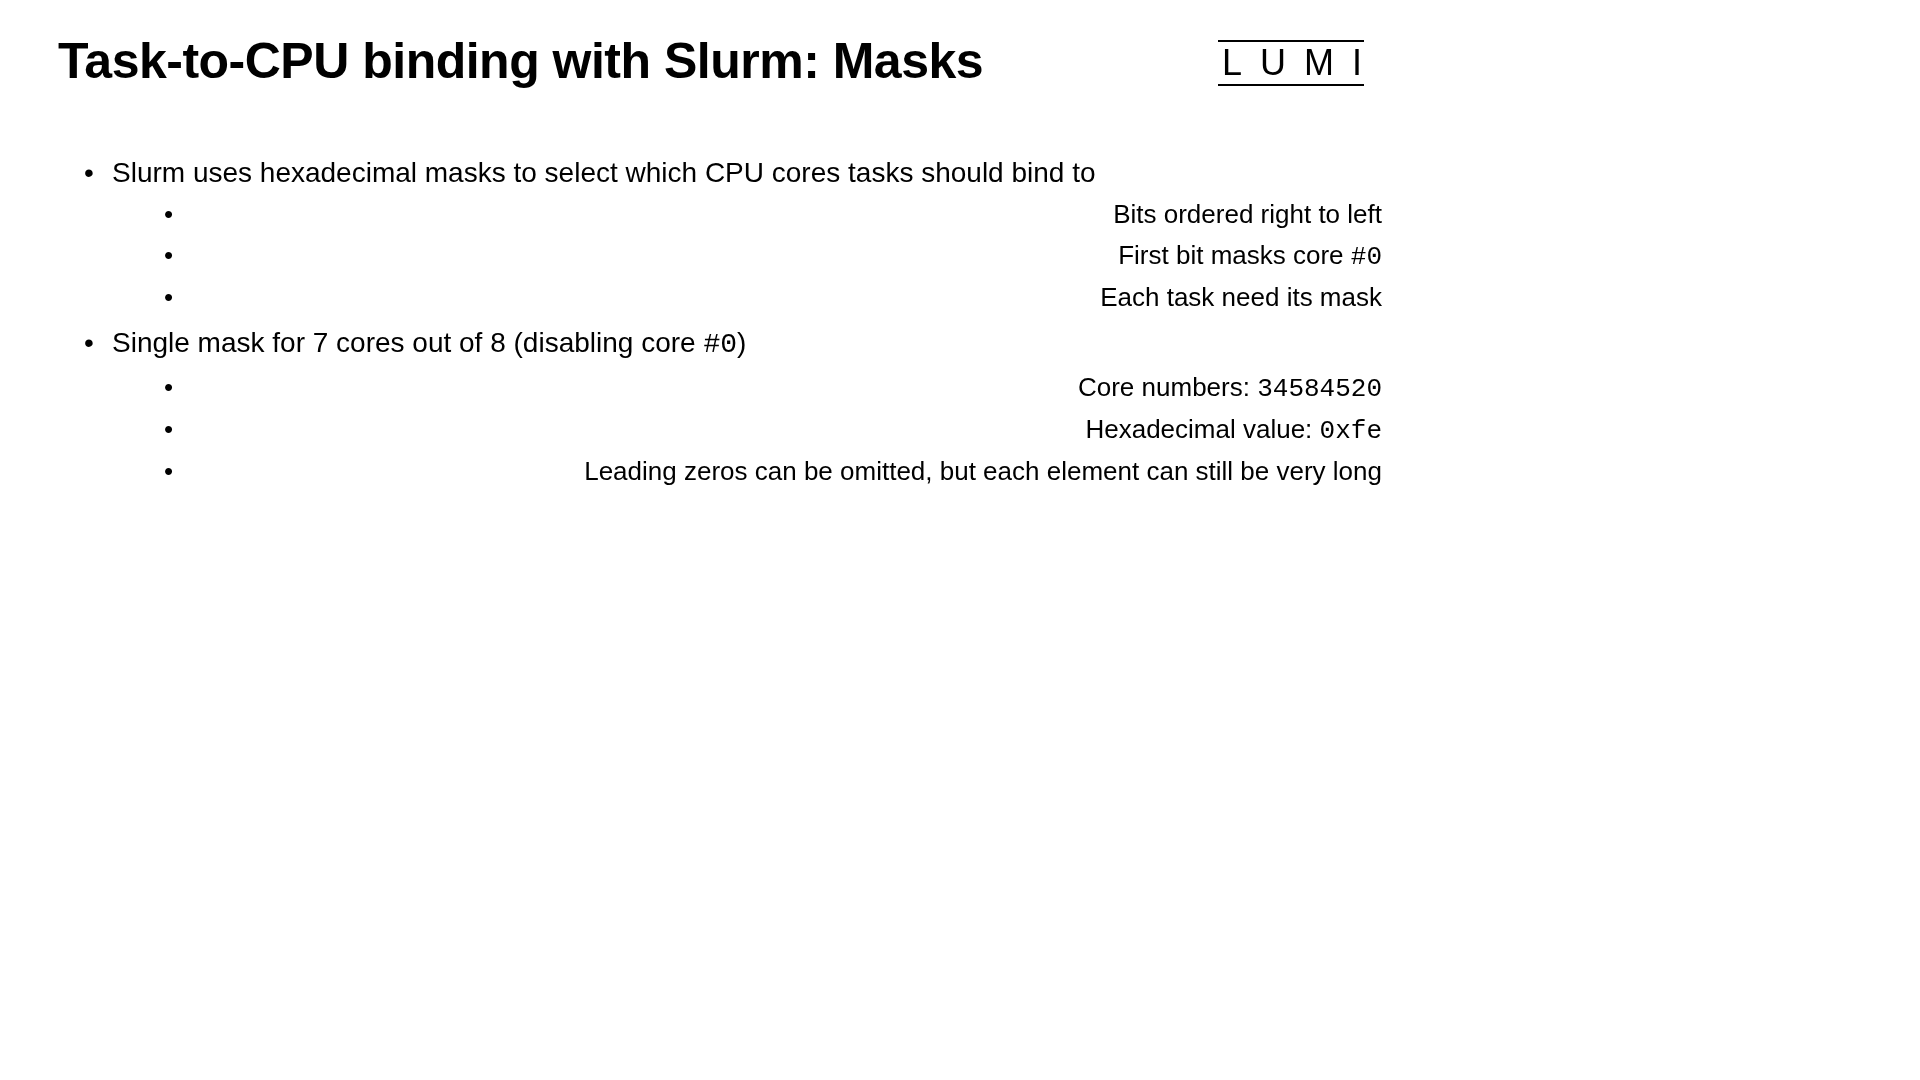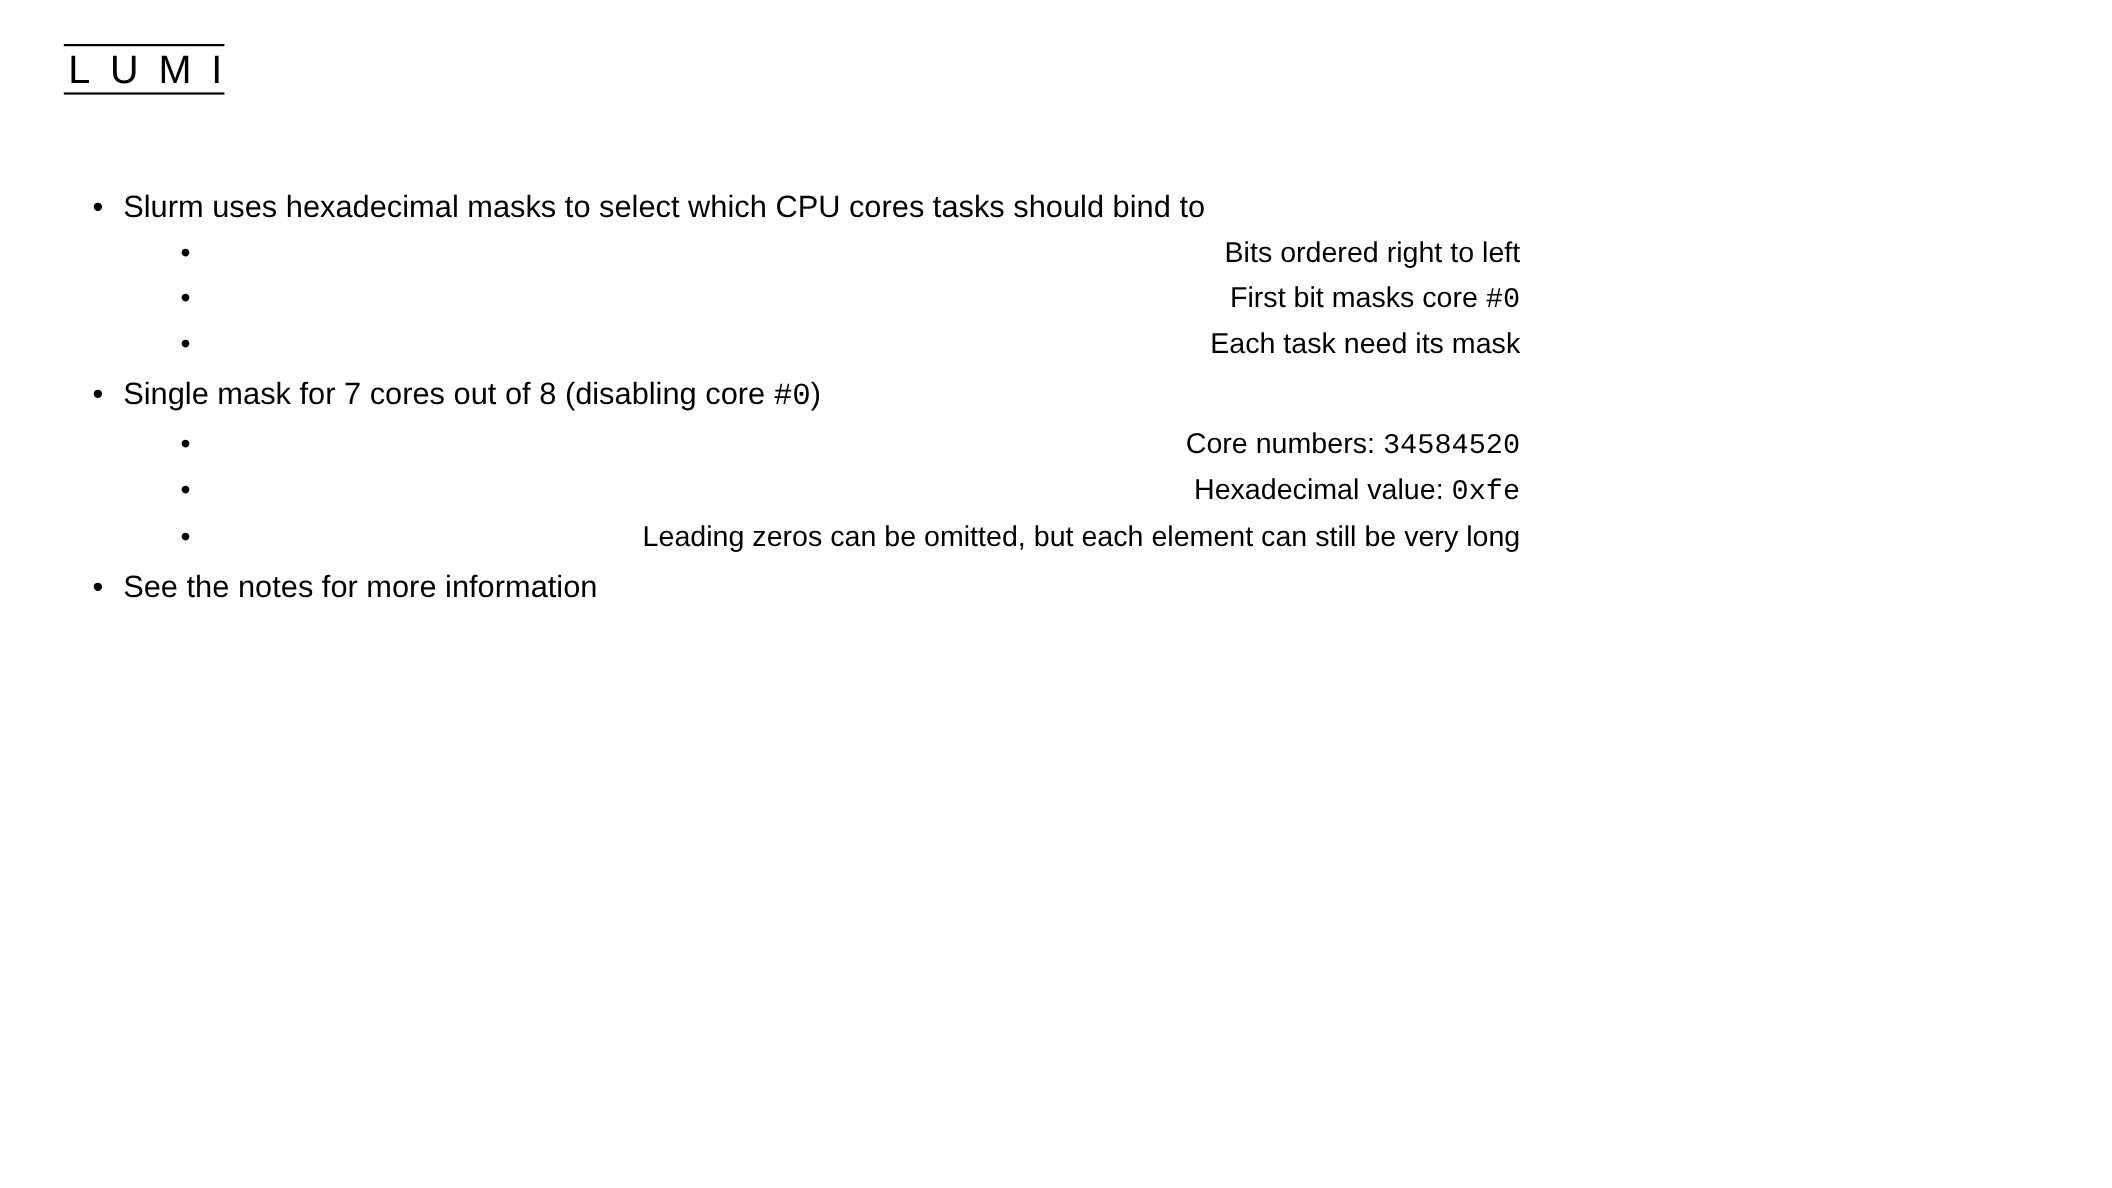--- a/index.html
+++ b/index.html
@@ -45,21 +45,21 @@
     position: absolute;
     left: 0;
     right: 16px; 
     height: 2px;
     background: #000;
   }
   .logo::before { top: 0; }
   .logo::after  { bottom: 0; }
 
   .body {
-    margin-top: 80px;
+    margin-top: 62px;
     font-size: 28px;
     line-height: 1.55;
   }
   ul.lvl1 {
     list-style: none;
     padding-left: 26px;
   }
   ul.lvl1 > li {
     position: relative;
     padding-left: 28px;
@@ -104,20 +104,21 @@
     display: inline-block;
     min-width: 232px;
   }
 </style>
 </head>
 <body>
 
 <div class="slide">
 
   <div class="header">
+    <h1 class="title">Task-to-CPU binding with Slurm: Masks</h1>
     <div class="logo">LUMI</div>
   </div>
 
   <div class="body">
     <ul class="lvl1">
 
       <li>
         <span>Slurm uses hexadecimal masks to select which CPU cores  tasks should bind to</span>
         <ul class="lvl2">
           <li>
@@ -146,20 +147,17 @@
               <span class="label-col" style="min-width:262px">Hexadecimal value:</span>
               <span class="mono">0xfe</span>
             </span>
           </li>
           <li>
             <span>Leading zeros can be omitted, but each element can still be very long</span>
           </li>
         </ul>
       </li>
 
-      <li>
-        <span>See the notes for more information</span>
-      </li>
 
     </ul>
   </div>
 
 </div>
 
 </body></html>

